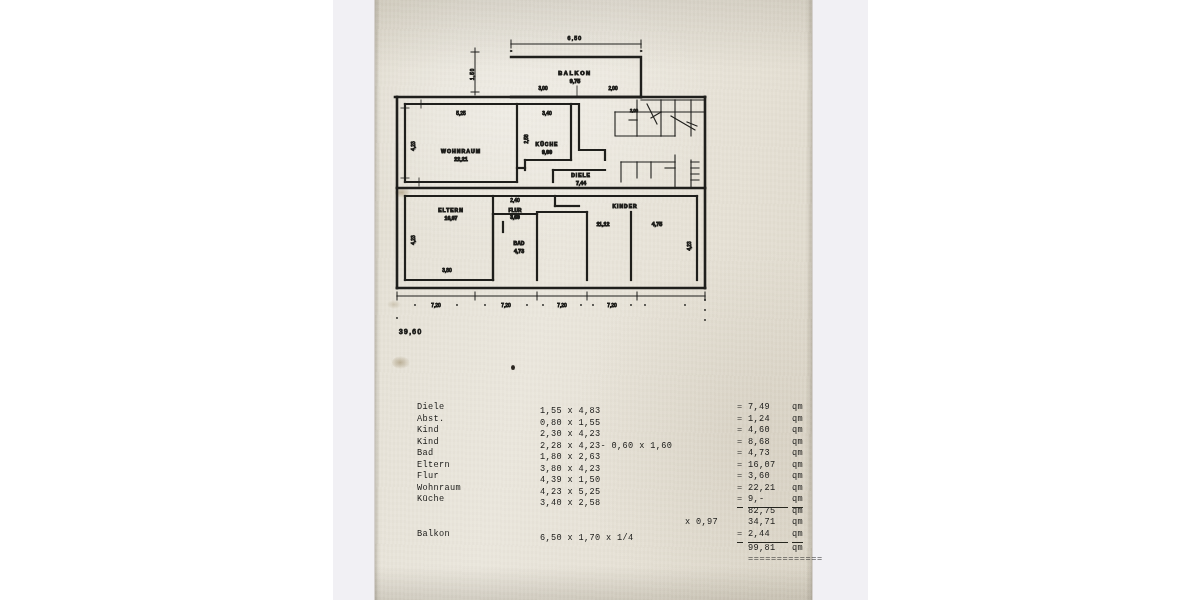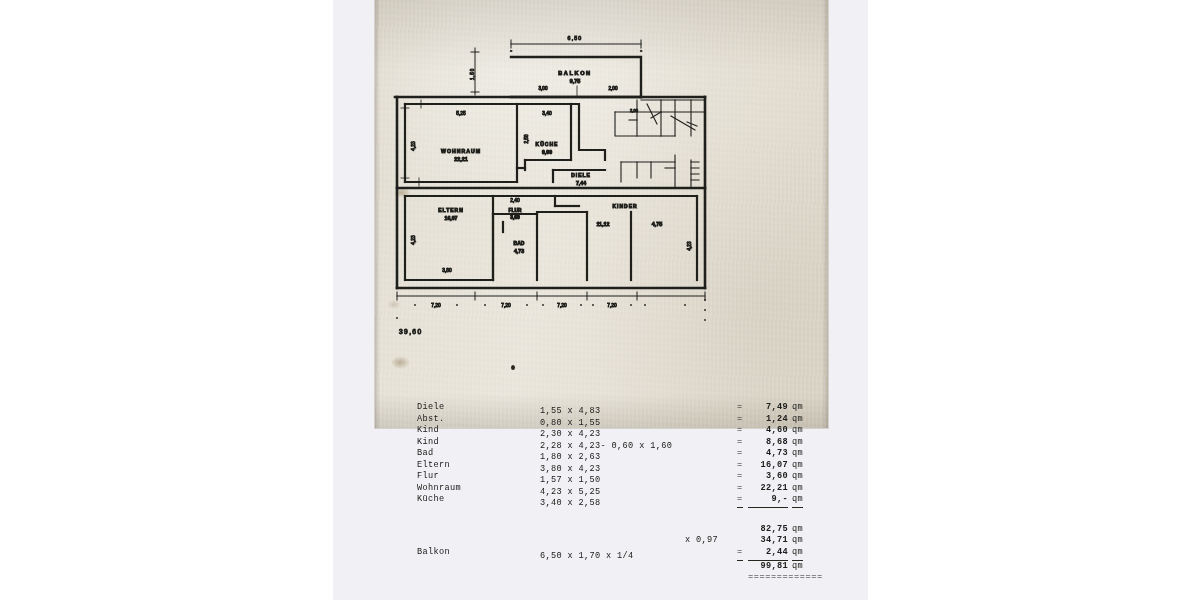--- a/index.html
+++ b/index.html
@@ -4,27 +4,26 @@
 <style>
   html,body{margin:0;padding:0;background:#ffffff;}
   body{width:1200px;height:600px;overflow:hidden;font-family:"Liberation Sans",sans-serif;}
   #stage{position:relative;width:1200px;height:600px;background:#ffffff;}
 
   
   .viewer-band{position:absolute;left:333px;top:0;width:535px;height:600px;background:#f1f0f4;}
 
   
   .sheet{
-    position:absolute;left:375px;top:0;width:437px;height:428px;
+    position:absolute;left:375px;top:0;width:437px;height:600px;
     background:
       radial-gradient(ellipse 300px 200px at 30% 18%, rgba(255,255,255,0.30), rgba(255,255,255,0) 70%),
       radial-gradient(ellipse 240px 260px at 85% 72%, rgba(196,188,172,0.30), rgba(0,0,0,0) 72%),
       linear-gradient(104deg,#e0dbce 0%,#e6e2d7 16%,#eae6dc 42%,#e5e0d4 70%,#dcd6c8 100%);
     box-shadow:0 0 0 1px rgba(160,152,136,.35);
-    padding-left:16px;
   }
   .sheet .grain{position:absolute;inset:0;opacity:.5;
     background:
       repeating-linear-gradient(91deg, rgba(255,255,255,.10) 0 2px, rgba(0,0,0,.015) 2px 4px),
       repeating-linear-gradient(3deg, rgba(0,0,0,.012) 0 3px, rgba(255,255,255,.05) 3px 6px);
   }
   .sheet .topshade{position:absolute;left:0;right:0;top:0;height:70px;
     background:linear-gradient(180deg, rgba(120,112,96,.16), rgba(0,0,0,0));}
   .sheet .botshade{position:absolute;left:0;right:0;bottom:0;height:34px;
     background:linear-gradient(0deg, rgba(120,112,96,.22), rgba(0,0,0,0));}
@@ -44,21 +43,21 @@
     position:absolute;left:42px;top:402px;width:382px;
     font-family:"Liberation Mono","DejaVu Sans Mono",monospace;
     font-size:8.6px;line-height:11.55px;color:#20201e;
     letter-spacing:.35px;
   }
   .row{position:relative;height:11.55px;white-space:pre;}
   .c-name{position:absolute;left:0;top:0;}
   .c-dims{position:absolute;left:123px;top:4px;text-align:center;}
   .c-mult{position:absolute;left:268px;top:0;}
   .c-eq{position:absolute;left:320px;top:0;}
-  .c-val{position:absolute;left:331px;top:0;width:40px;text-align:right;font-weight:bold;}
+  .c-val{position:absolute;left:331px;top:0;width:40px;text-align:left;}
   .c-unit{position:absolute;left:375px;top:0;}
   .ul{border-bottom:1.2px solid #26261f;padding-bottom:1px;}
   .dashrule{position:absolute;left:331px;top:0;width:67px;
     font-family:"Liberation Mono",monospace;font-size:8.6px;letter-spacing:.6px;color:#222;}
   .blur{filter:blur(.22px);}
 </style>
 </head>
 <body>
 
 <div id="stage">
@@ -288,42 +287,42 @@
       </div>
       <div class="row">
         <span class="c-name">Eltern</span>
         <span class="c-dims">3,80 x 4,23</span>
         <span class="c-eq">=</span>
         <span class="c-val">16,07</span>
         <span class="c-unit">qm</span>
       </div>
       <div class="row">
         <span class="c-name">Flur</span>
-        <span class="c-dims">1,57 x 1,50</span>
+        <span class="c-dims">4,39 x 1,50</span>
         <span class="c-eq">=</span>
         <span class="c-val">3,60</span>
         <span class="c-unit">qm</span>
       </div>
       <div class="row">
         <span class="c-name">Wohnraum</span>
         <span class="c-dims">4,23 x 5,25</span>
         <span class="c-eq">=</span>
         <span class="c-val">22,21</span>
         <span class="c-unit">qm</span>
       </div>
 
       <div class="row">
         <span class="c-name">Küche</span>
         <span class="c-dims">3,40 x 2,58</span>
         <span class="c-eq ul">=</span>
         <span class="c-val ul">9,-</span>
         <span class="c-unit ul">qm</span>
       </div>
 
-      <div class="row" style="margin-top:18px;">
+      <div class="row" style="margin-top:0;">
         <span class="c-val">82,75</span>
         <span class="c-unit">qm</span>
       </div>
       <div class="row">
         <span class="c-mult">x 0,97</span>
         <span class="c-val">34,71</span>
         <span class="c-unit">qm</span>
       </div>
       <div class="row">
         <span class="c-name">Balkon</span>

